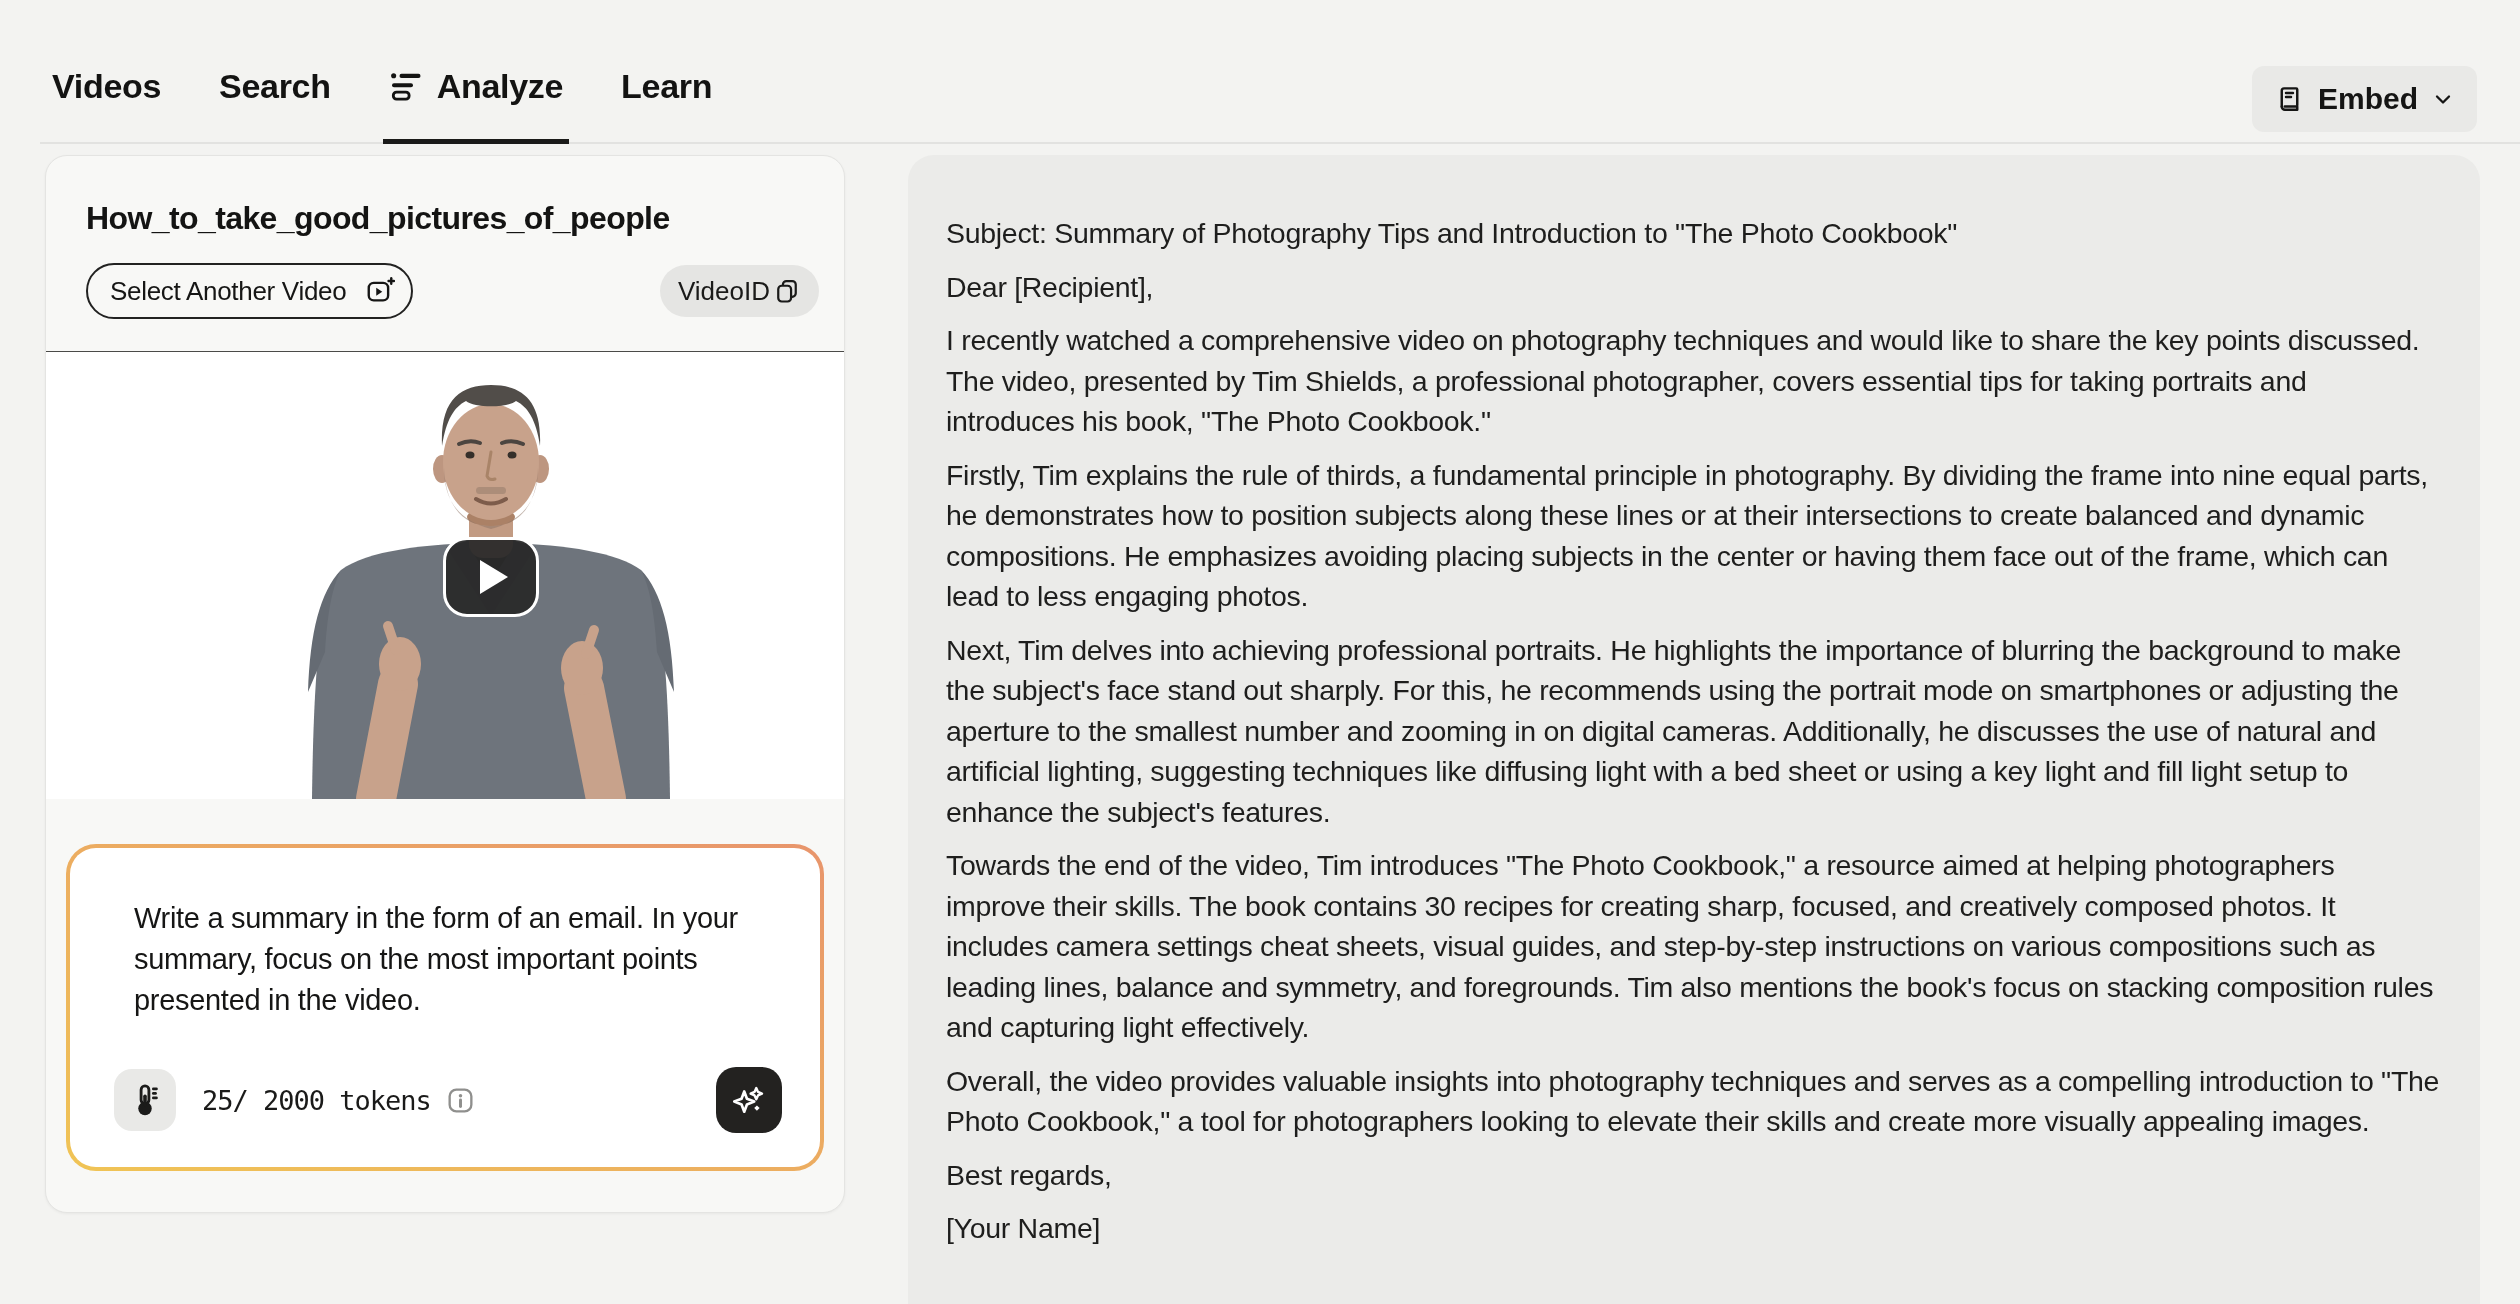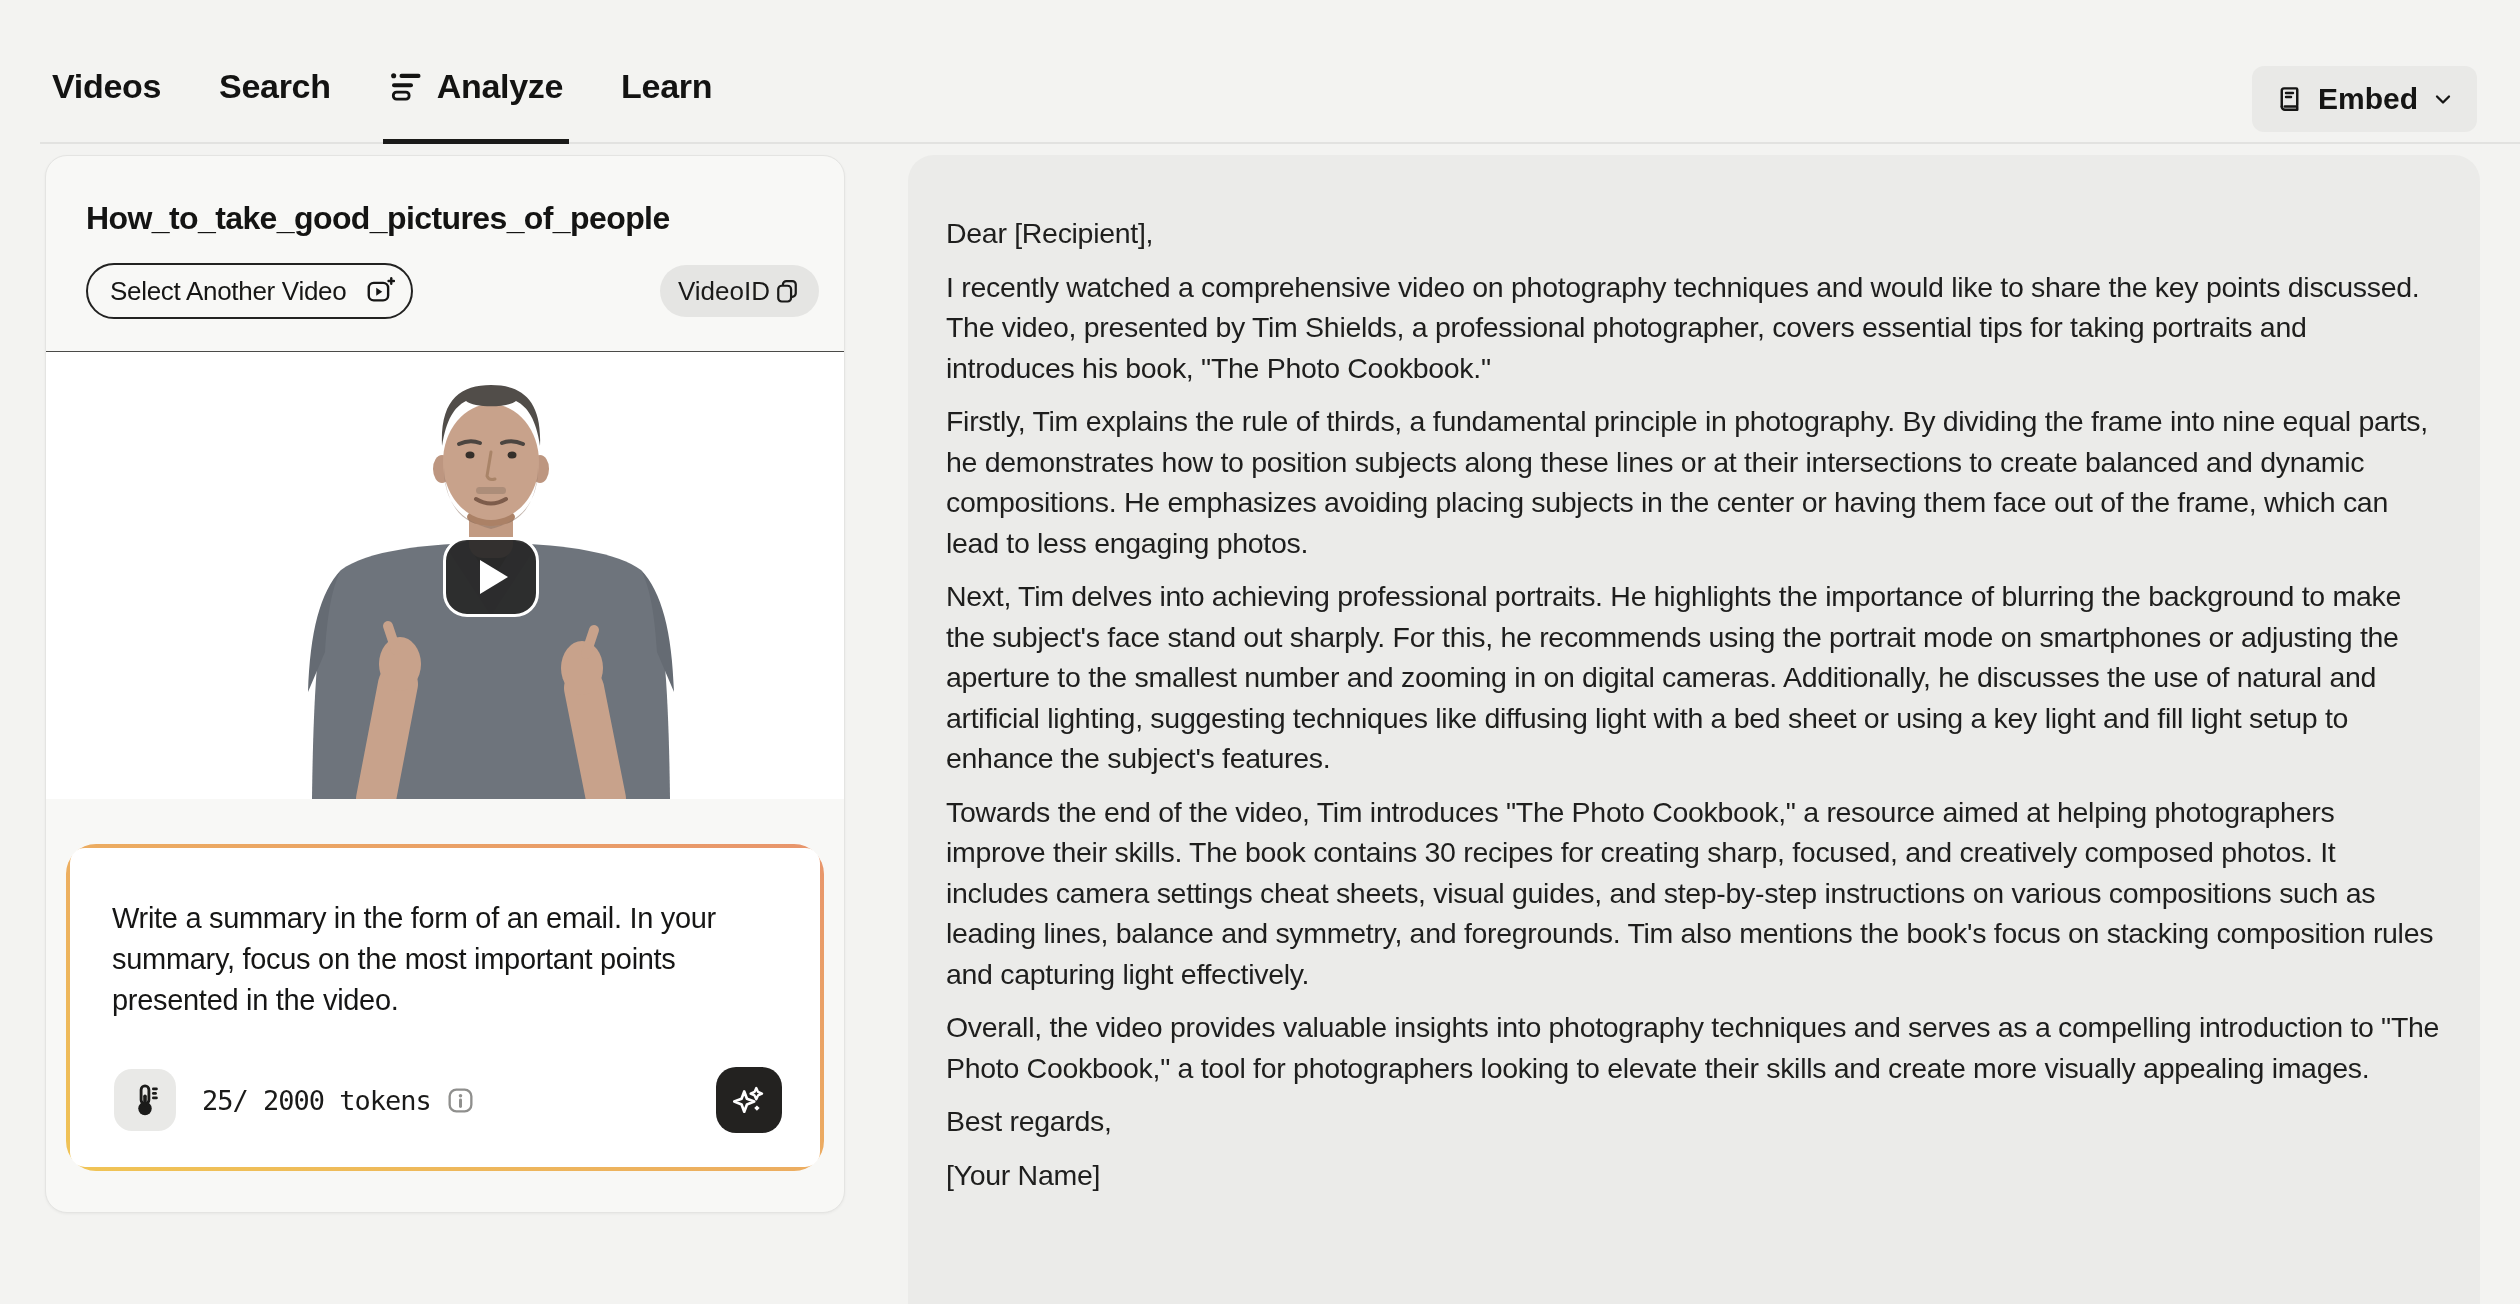--- a/index.html
+++ b/index.html
@@ -84,21 +84,21 @@
     border-top:17px solid transparent; border-bottom:17px solid transparent;
     border-left:28px solid #ffffff;
   }
   
   .prompt-outer{
     margin:45px 20px 0 20px; height:327px; border-radius:30px; padding:4px;
     background:linear-gradient(to top right, var(--prompt-border-start), var(--prompt-border-end));
   }
   .prompt-inner{
     position:relative; width:100%; height:100%;
-    background:#ffffff; border-radius:15px; padding:50px 42px 0 42px;
+    background:#ffffff; border-radius:26px; padding:50px 42px 0 64px;
   }
   .prompt-text{
     font-size:29px; line-height:41px; color:#161615; width:660px; letter-spacing:-0.3px;
   }
   .prompt-controls{
     position:absolute; left:44px; right:38px; bottom:34px;
     display:flex; align-items:center;
   }
   .temp-chip{
     width:62px; height:62px; border-radius:18px; background:#e9e9e7; border:none;
@@ -271,20 +271,21 @@
               <path d="M17 15.4 l1.7 1.7 -1.7 1.7 -1.7 -1.7 Z" fill="#ffffff" stroke="none"></path>
             </svg>
           </span>
         </button>
       </div>
     </div>
   </div>
 </section>
 
 <section class="result-panel">
+  <p>Subject: Summary of Photography Tips and Introduction to "The Photo Cookbook"</p>
   <p>Dear [Recipient],</p>
   <p>I recently watched a comprehensive video on photography techniques and would like to share the key points discussed. The video, presented by Tim Shields, a professional photographer, covers essential tips for taking portraits and introduces his book, "The Photo Cookbook."</p>
   <p>Firstly, Tim explains the rule of thirds, a fundamental principle in photography. By dividing the frame into nine equal parts, he demonstrates how to position subjects along these lines or at their intersections to create balanced and dynamic compositions. He emphasizes avoiding placing subjects in the center or having them face out of the frame, which can lead to less engaging photos.</p>
   <p>Next, Tim delves into achieving professional portraits. He highlights the importance of blurring the background to make the subject's face stand out sharply. For this, he recommends using the portrait mode on smartphones or adjusting the aperture to the smallest number and zooming in on digital cameras. Additionally, he discusses the use of natural and artificial lighting, suggesting techniques like diffusing light with a bed sheet or using a key light and fill light setup to enhance the subject's features.</p>
   <p>Towards the end of the video, Tim introduces "The Photo Cookbook," a resource aimed at helping photographers improve their skills. The book contains 30 recipes for creating sharp, focused, and creatively composed photos. It includes camera settings cheat sheets, visual guides, and step-by-step instructions on various compositions such as leading lines, balance and symmetry, and foregrounds. Tim also mentions the book's focus on stacking composition rules and capturing light effectively.</p>
   <p>Overall, the video provides valuable insights into photography techniques and serves as a compelling introduction to "The Photo Cookbook," a tool for photographers looking to elevate their skills and create more visually appealing images.</p>
   <p>Best regards,</p>
   <p>[Your Name]</p>
 </section>
 

